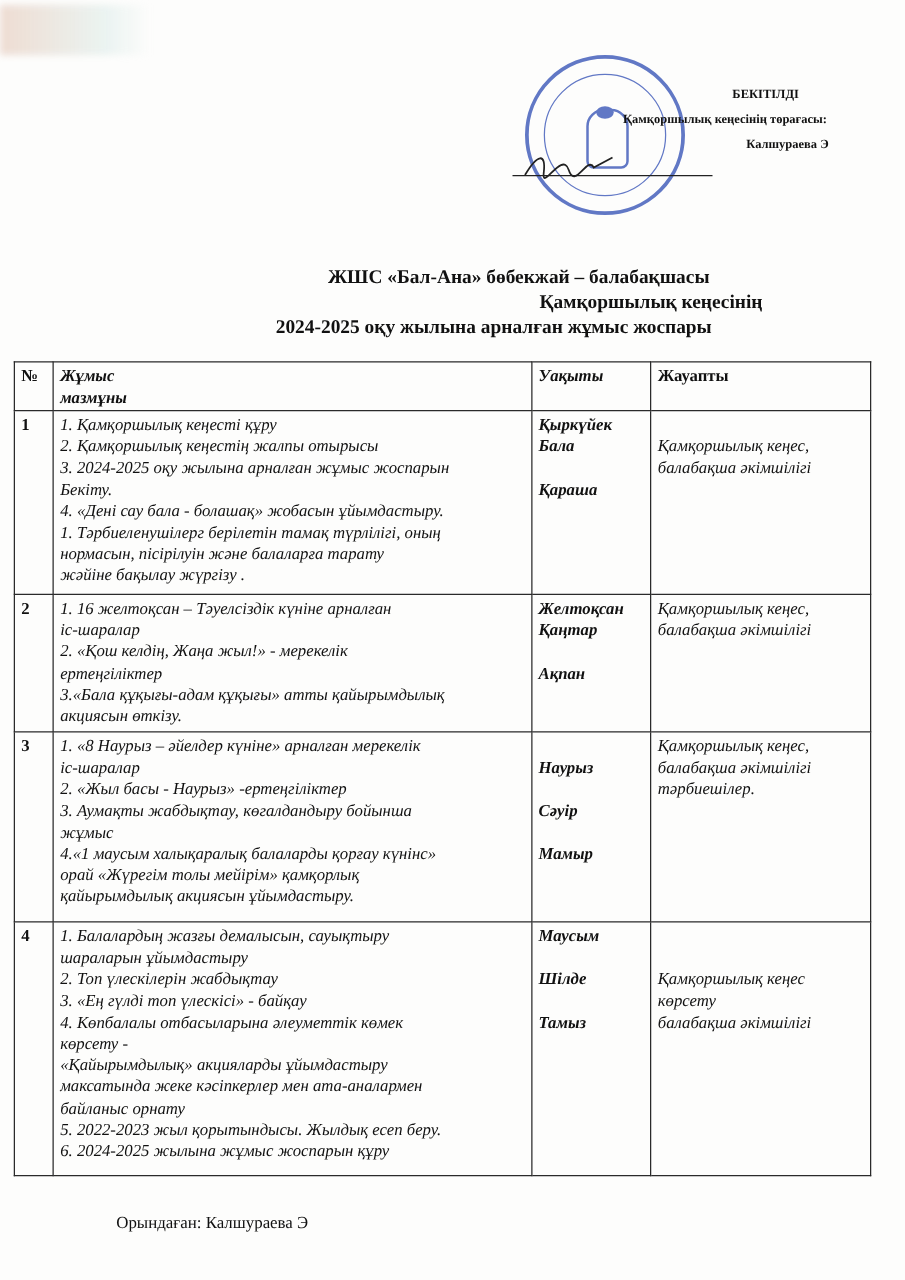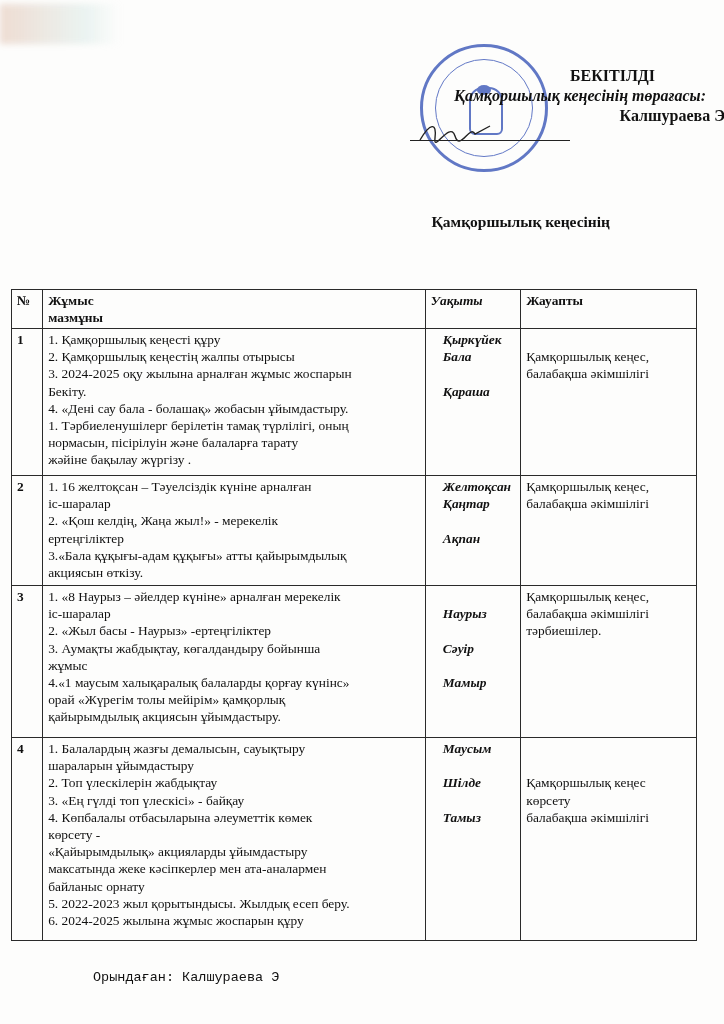--- a/index.html
+++ b/index.html
@@ -26,26 +26,26 @@
   .stamp-figure {
     position: absolute; left: 46px; top: 40px; width: 30px; height: 44px;
     border: 2px solid #3b57b8; border-radius: 14px 14px 6px 6px;
   }
   .stamp-figure::after {
     content: ""; position: absolute; left: 6px; top: -4px; width: 14px; height: 10px;
     background: #3b57b8; border-radius: 50%;
   }
   .approve {
     position: absolute; left: 395px; top: 66px; width: 330px;
-    font-weight: bold; font-size: 16px; line-height: 20px; text-align: center;
+    font-weight: bold; font-size: 10px; line-height: 20px; text-align: center;
   }
   .approve div { white-space: nowrap; }
   .approve .a1 { padding-left: 105px; }
-  .approve .a3 { padding-left: 40px; font-style: italic; }
-  .approve .a4 { padding-left: 140px; text-align: right; }
+  .approve .a3 { padding-left: 40px; }
+  .approve .a4 { padding-left: 140px; }
   .signature {
     position: absolute; left: 415px; top: 118px; width: 90px; height: 28px;
   }
   .sigline {
     position: absolute; left: 410px; top: 140px; width: 160px; height: 1px; background: #222;
   }
   .title {
     position: absolute; left: 180px; top: 212px; width: 430px;
     font-weight: bold; font-size: 15.5px; line-height: 20px; text-align: center;
   }
@@ -57,28 +57,28 @@
   }
   table.plan td, table.plan th {
     border: 1.3px solid #2a2a2a; vertical-align: top; text-align: left;
     padding: 2px 4px 0 5px;
   }
   table.plan th { font-weight: bold; height: 36px; }
   .col-no { width: 21px; font-weight: bold; }
   .col-content { width: 371px; }
   .col-time { width: 85px; font-weight: bold; font-style: italic; }
   .col-resp { width: 165px; margin-top: 16px; }
-  .line { display: block; white-space: nowrap; }
-  .time-item { display: block; white-space: nowrap; margin-left: 12px; }
+  .line { display: block; white-space: nowrap; font-style: italic; }
+  .time-item { display: block; white-space: nowrap; }
   .r1 td { height: 144px; }
   .r2 td { height: 107px; }
   .r3 td { height: 149px; }
   .r4 td { height: 200px; }
   .footer {
-    position: absolute; left: 93px; top: 970px; font-size: 13.5px; font-family: Liberation Mono, monospace;
+    position: absolute; left: 93px; top: 970px; font-size: 13.5px;
   }
 </style>
 </head>
 <body>
 
 <div class="scan-tint"></div>
 
 <div class="stamp">
   <div class="stamp-figure"></div>
 </div>
@@ -88,21 +88,23 @@
 </svg>
 <div class="sigline"></div>
 
 <div class="approve">
   <div class="a1">БЕКІТІЛДІ</div>
   <div class="a3">Қамқоршылық кеңесінің төрағасы:</div>
   <div class="a4">Калшураева Э</div>
 </div>
 
 <div class="title">
+  <div class="t1">ЖШС  «Бал-Ана» бөбекжай – балабақшасы</div>
   <div class="t2">Қамқоршылық кеңесінің</div>
+  <div class="t3">2024-2025 оқу жылына  арналған жұмыс жоспары</div>
 </div>
 
 <table class="plan">
   <thead>
     <tr>
       <th class="col-no">№</th>
       <th class="col-content">
         <span class="line">Жұмыс</span>
         <span class="line">мазмұны</span>
       </th>

